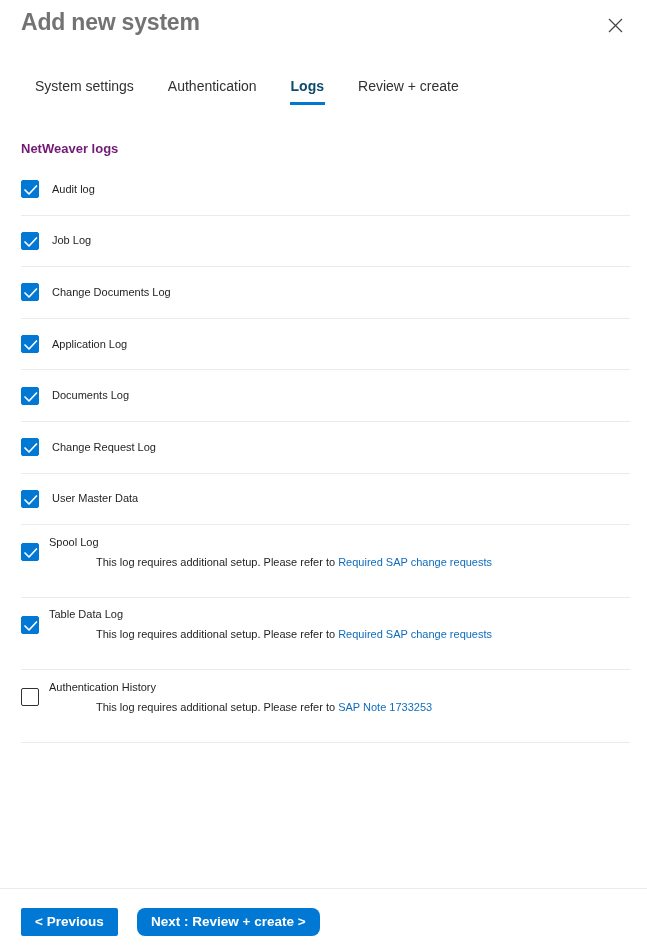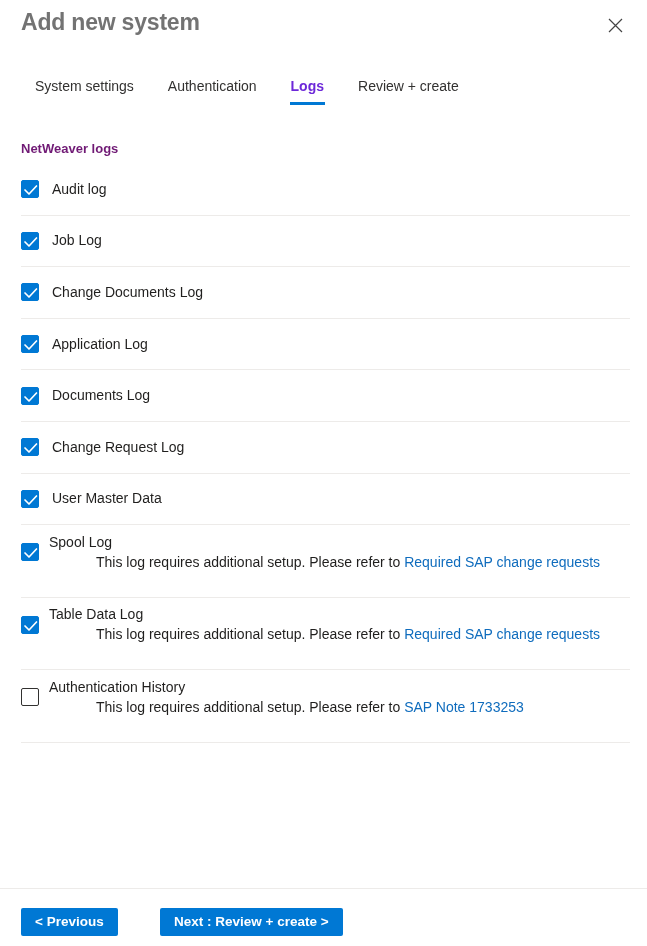--- a/index.html
+++ b/index.html
@@ -70,21 +70,21 @@
     margin-right: 34px;
     cursor: pointer;
     white-space: nowrap;
     background: none;
     border: none;
     font-family: inherit;
     line-height: 18px;
   }
   .tab.selected {
     font-weight: bold;
-    color: #6d28d9;
+    color: #0c4a6e;
   }
   .tab.selected::after {
     content: "";
     position: absolute;
     left: -1px;
     right: -1px;
     bottom: 2px;
     height: 3px;
     background: #0078d4;
   }
@@ -144,21 +144,21 @@
     border: 1.5px solid #323130;
   }
   .checkbox.checked svg {
     position: absolute;
     left: 1px;
     top: 2px;
   }
 
   .row-text {
     margin-left: 10px;
-    font-size: 14px;
+    font-size: 11px;
     color: #201f1e;
     line-height: 19px;
   }
   .log-row.single .row-text { margin-left: 13px; }
   .row-label { display: block; }
   .row-desc {
     display: block;
     margin-top: 1px;
     color: #201f1e;
     margin-left: 47px;
@@ -188,21 +188,21 @@
     font-family: inherit;
     font-size: 13.5px;
     font-weight: bold;
     cursor: pointer;
     padding: 0 14px;
     border-radius: 2px;
     white-space: nowrap;
     line-height: 28px;
   }
   .btn-previous { left: 21px; }
-  .btn-next { left: 160px; }
+  .btn-next { left: 137px; border-radius: 8px; }
 </style>
 </head>
 <body>
 
 <div class="panel-header">
   <div class="panel-title">Add new system</div>
   <button class="close-button">
     <span>
       <svg width="15" height="15" viewBox="0 0 15 15" aria-hidden="true">
         <path d="M1 1 L14 14 M14 1 L1 14" stroke="#444444" stroke-width="1.2" fill="none"></path>

